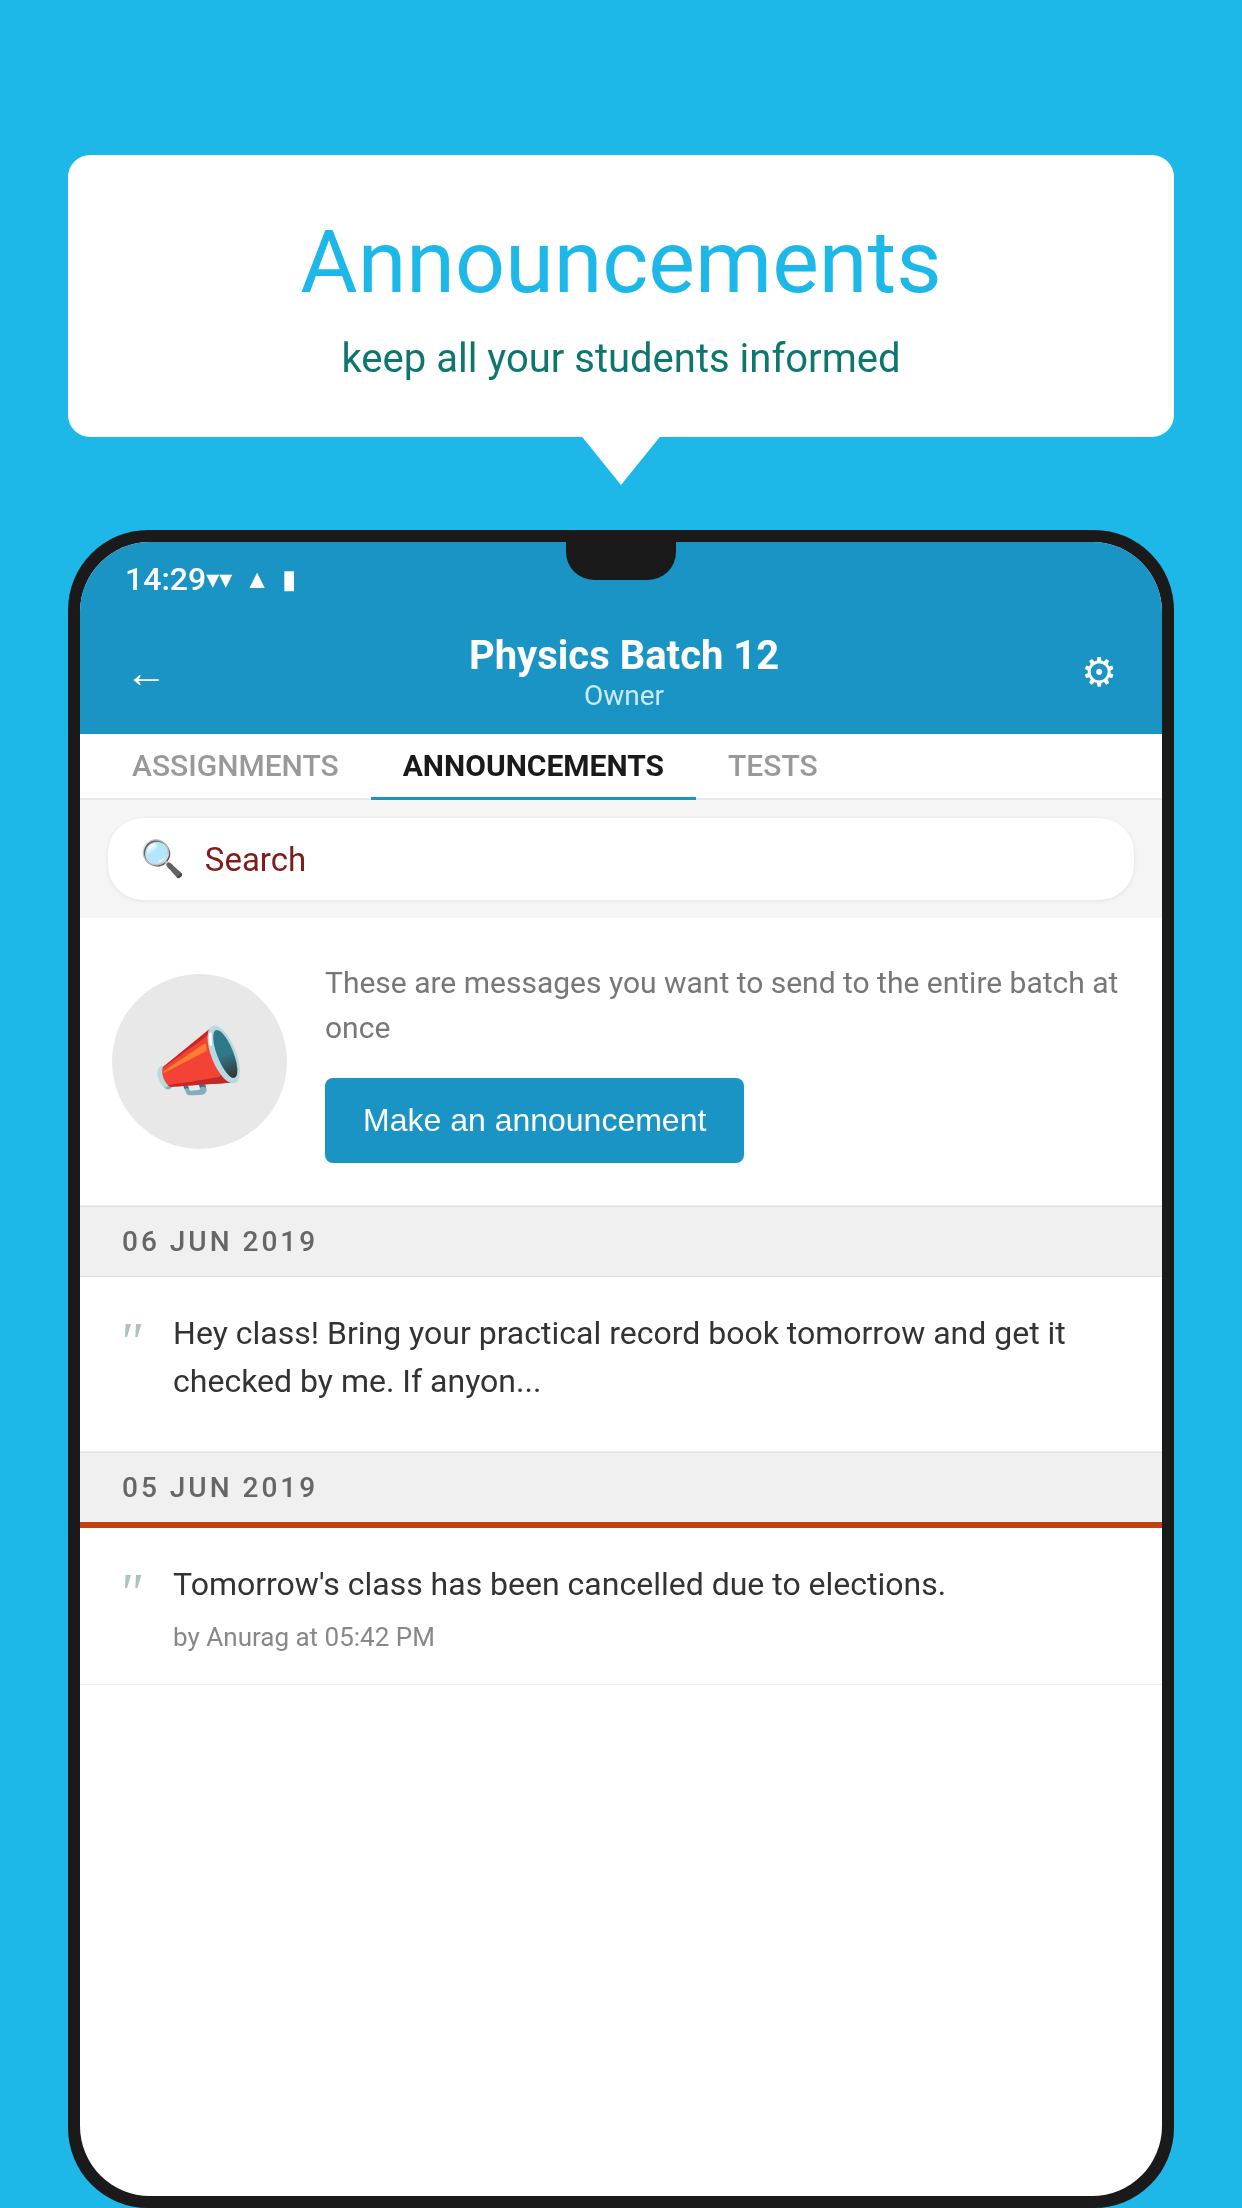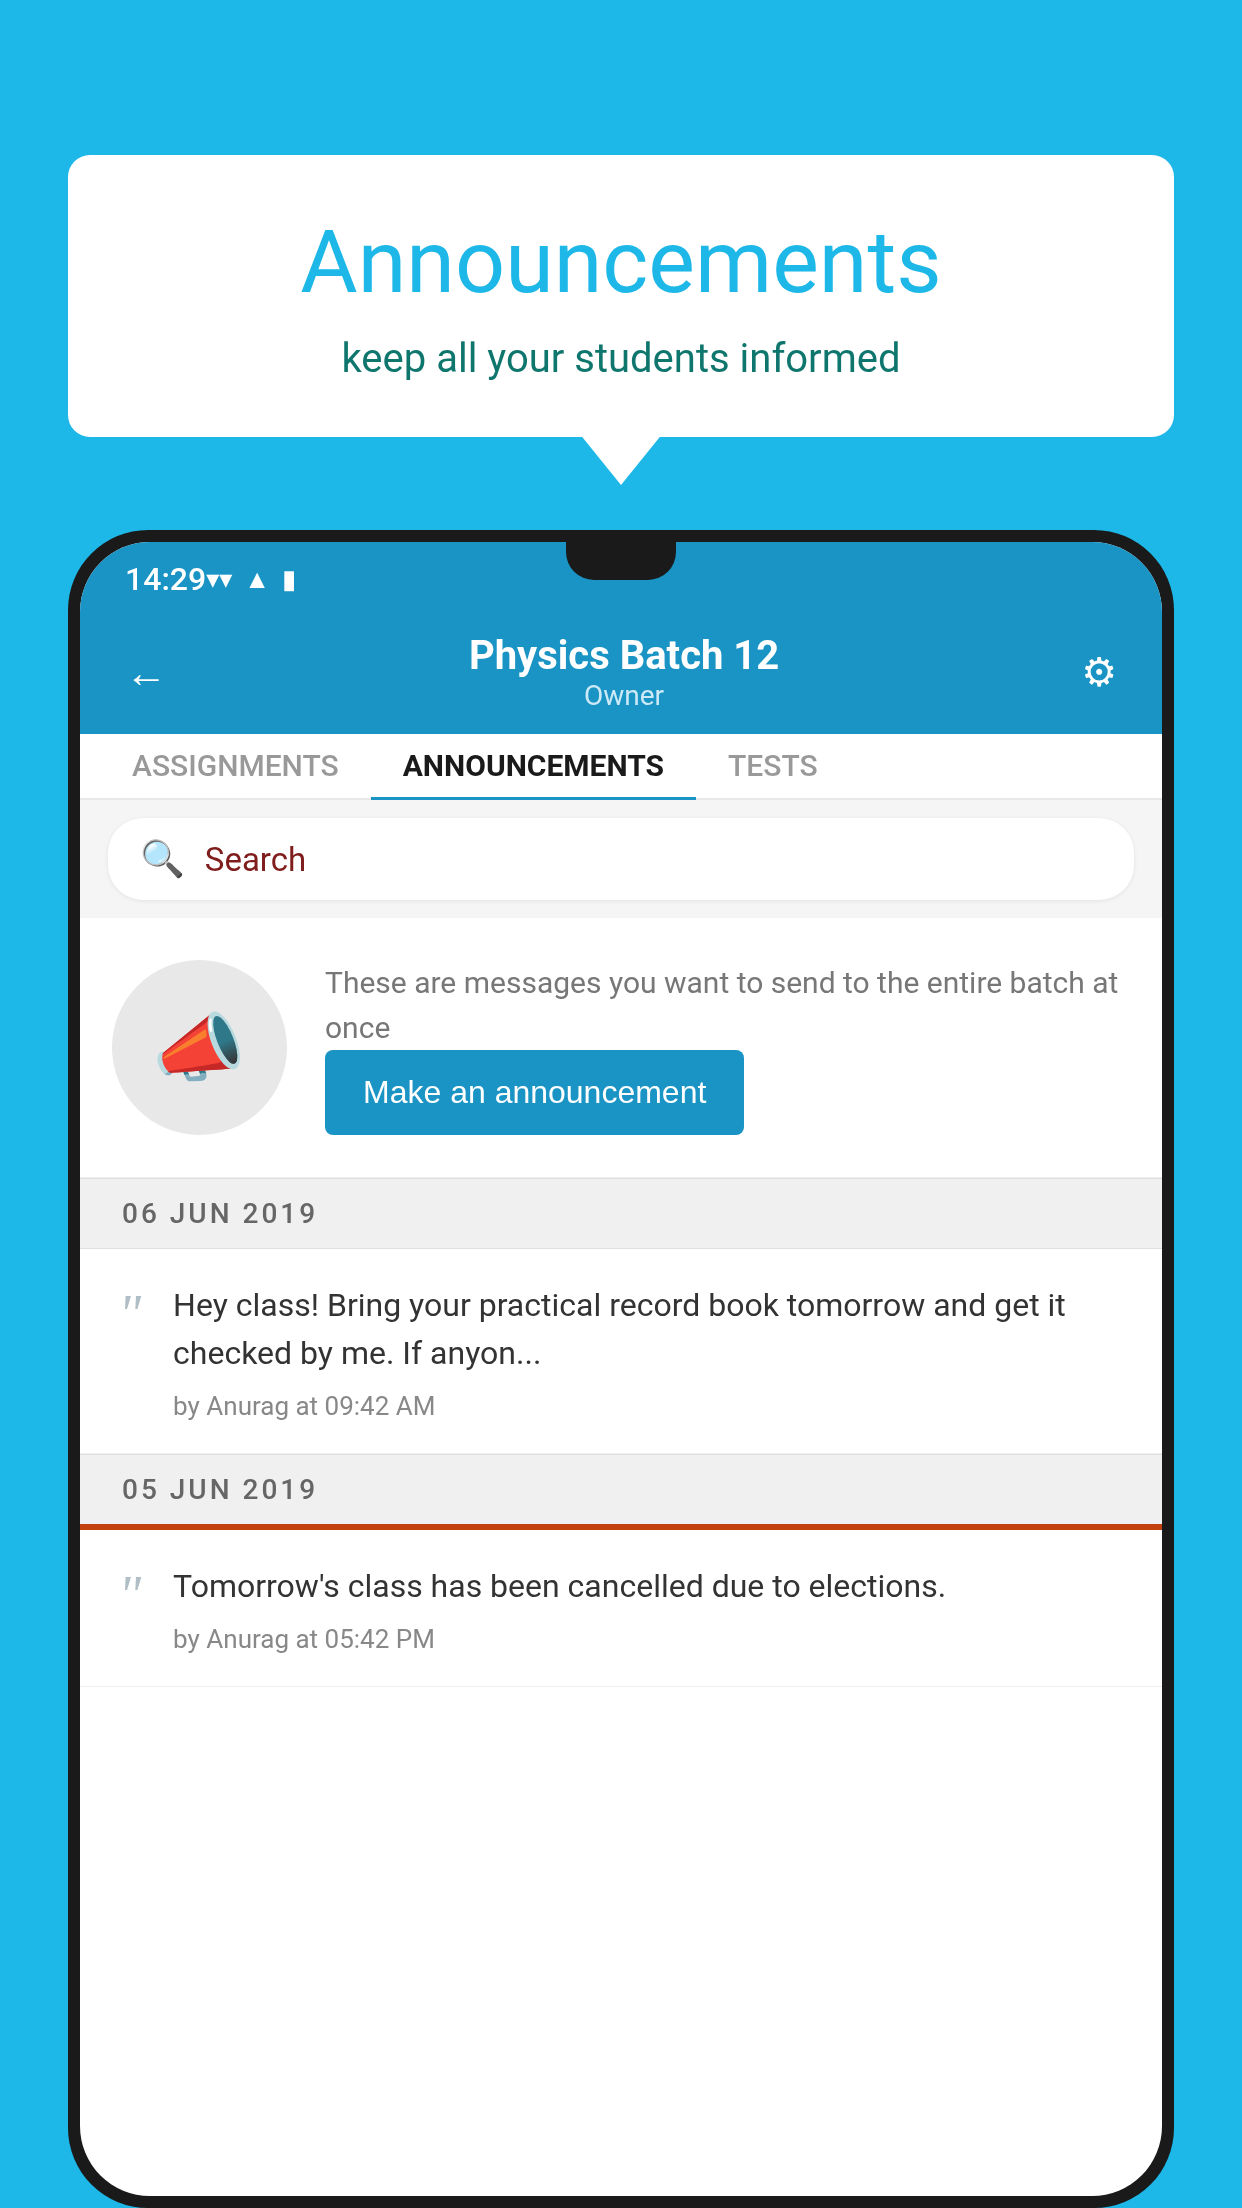--- a/index.html
+++ b/index.html
@@ -227,20 +227,21 @@
     }
 
     .cta-right {
       flex: 1;
     }
 
     .cta-description {
       font-size: 30px;
       color: #777;
       line-height: 1.5;
+      margin-bottom: 28px;
     }
 
     .make-announcement-btn {
       background: #1a94c4;
       color: #fff;
       border: none;
       border-radius: 8px;
       padding: 24px 38px;
       font-size: 32px;
       font-weight: 500;
@@ -376,21 +377,20 @@
     </div>
 
     <div class="date-section">
       <span class="date-label">06  JUN  2019</span>
     </div>
 
     <div class="announcement-item">
       <span class="quote-icon">"</span>
       <div class="announcement-content">
         <div class="announcement-text">Hey class! Bring your practical record book tomorrow and get it checked by me. If anyon...</div>
-        <div class="announcement-meta">by Anurag at 09:42 AM</div>
       </div>
     </div>
 
     <div class="date-section-2 date-section">
       <span class="date-label">05  JUN  2019</span>
     </div>
 
     <div class="announcement-item-2 announcement-item">
       <span class="quote-icon">"</span>
       <div class="announcement-content">

